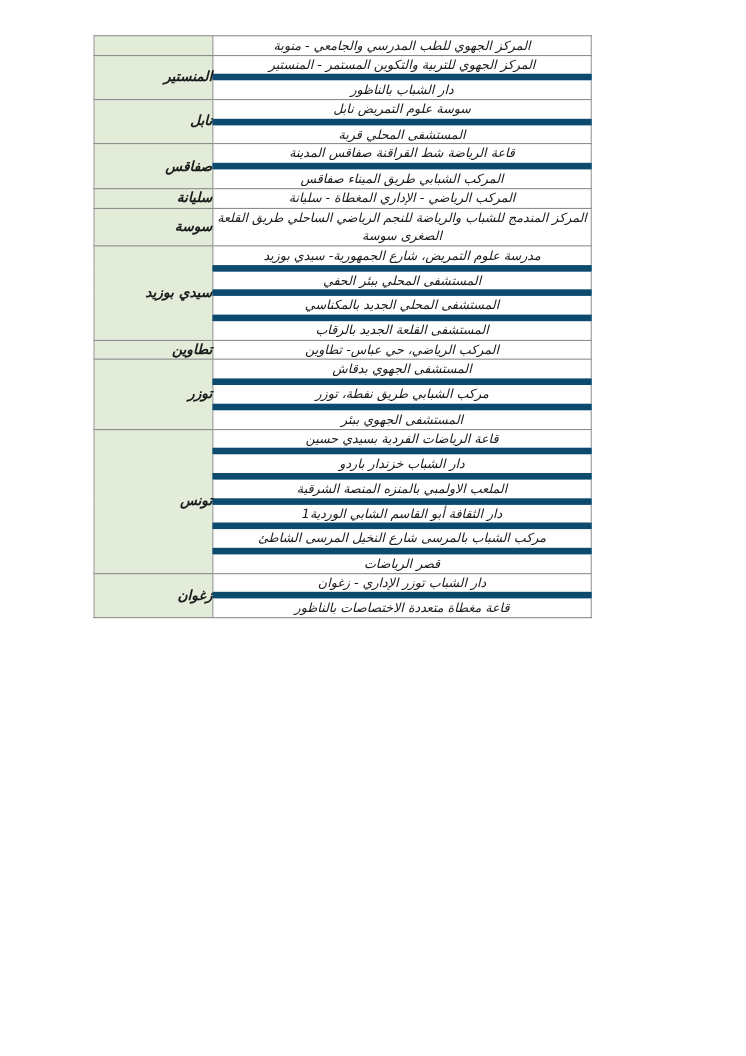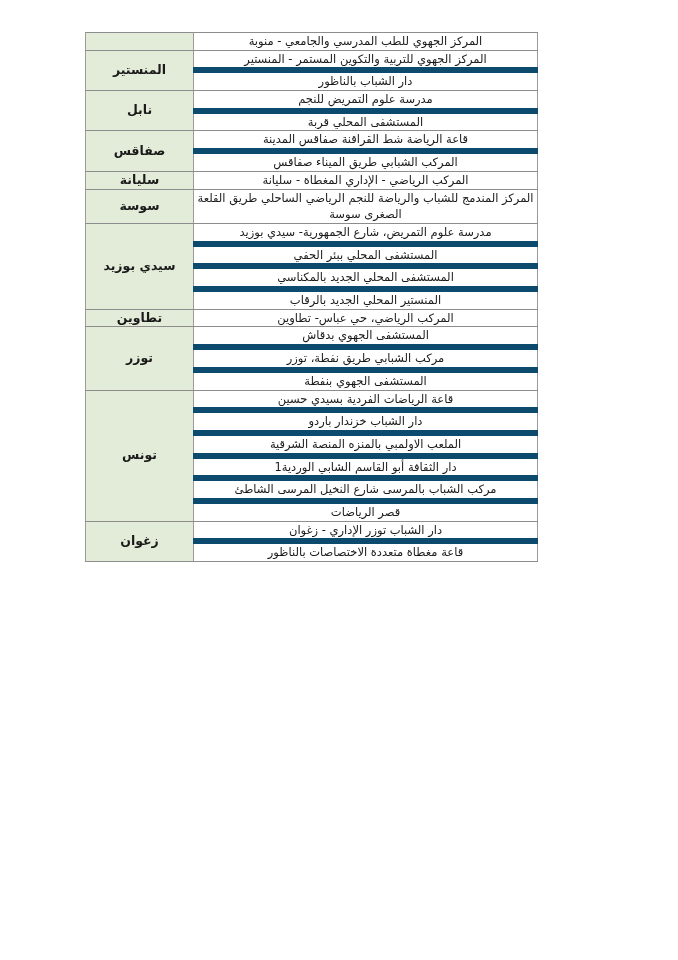--- a/index.html
+++ b/index.html
@@ -22,20 +22,21 @@
     height: 960px;
     background: #ffffff;
     box-sizing: border-box;
   }
 
   .table-wrap {
     position: absolute;
     left: 118px;
     top: 32px;
     width: 420px;
+    font-style: italic;
   }
 
   table.gov-table {
     border-collapse: collapse;
     table-layout: fixed;
     width: 452px;
     direction: rtl;
   }
 
   table.gov-table col.col-gov   { width: 108px; }
@@ -45,21 +46,21 @@
     padding: 0;
     margin: 0;
     vertical-align: middle;
     border-left: 1px solid #9a9a9a;
     border-right: 1px solid #9a9a9a;
   }
 
   
   td.gov-cell {
     background: #e3ecd9;
-    text-align: center;
+    text-align: right;
     font-weight: bold;
     font-size: 12.5px;
     line-height: 1.35;
     border-top: 1px solid #8d8d8d;
     border-bottom: 1px solid #8d8d8d;
     padding: 3px 4px;
   }
 
   
   td.venue-cell {
@@ -114,21 +115,21 @@
             </td>
             <td class="gov-cell" rowspan="2"><span>المنستير</span></td>
           </tr>
           <tr>
             <td class="venue-cell group-end">
               <span class="venue-text">دار الشباب بالناظور</span>
             </td>
           </tr>
           <tr>
             <td class="venue-cell group-start">
-              <span class="venue-text">مدرسة علوم التمريض للنجم</span>
+              <span class="venue-text">سوسة علوم التمريض نابل</span>
             </td>
             <td class="gov-cell" rowspan="2"><span>نابل</span></td>
           </tr>
           <tr>
             <td class="venue-cell group-end">
               <span class="venue-text">المستشفى المحلي قربة</span>
             </td>
           </tr>
           <tr>
             <td class="venue-cell group-start">
@@ -164,21 +165,21 @@
               <span class="venue-text">المستشفى المحلي ببئر الحفي</span>
             </td>
           </tr>
           <tr>
             <td class="venue-cell">
               <span class="venue-text">المستشفى المحلي الجديد بالمكناسي</span>
             </td>
           </tr>
           <tr>
             <td class="venue-cell group-end">
-              <span class="venue-text">المنستير المحلي الجديد بالرقاب</span>
+              <span class="venue-text">المستشفى القلعة الجديد بالرقاب</span>
             </td>
           </tr>
           <tr>
             <td class="venue-cell group-start group-end">
               <span class="venue-text">المركب الرياضي، حي عباس- تطاوين</span>
             </td>
             <td class="gov-cell" rowspan="1"><span>تطاوين</span></td>
           </tr>
           <tr>
             <td class="venue-cell group-start">
@@ -186,21 +187,21 @@
             </td>
             <td class="gov-cell" rowspan="3"><span>توزر</span></td>
           </tr>
           <tr>
             <td class="venue-cell">
               <span class="venue-text">مركب الشبابي طريق نفطة، توزر</span>
             </td>
           </tr>
           <tr>
             <td class="venue-cell group-end">
-              <span class="venue-text">المستشفى الجهوي بنفطة</span>
+              <span class="venue-text">المستشفى الجهوي ببئر</span>
             </td>
           </tr>
           <tr>
             <td class="venue-cell group-start">
               <span class="venue-text">قاعة الرياضات الفردية بسيدي حسين</span>
             </td>
             <td class="gov-cell" rowspan="6"><span>تونس</span></td>
           </tr>
           <tr>
             <td class="venue-cell">

